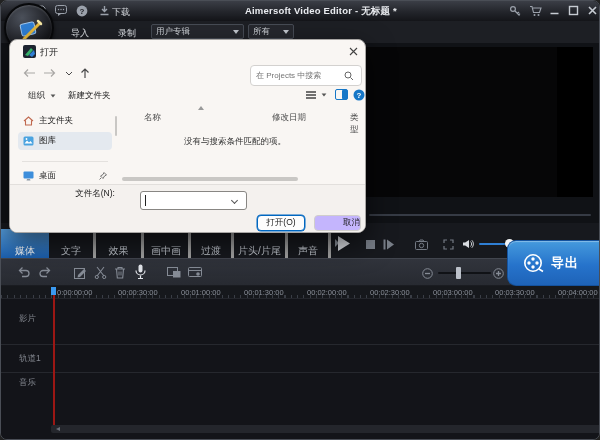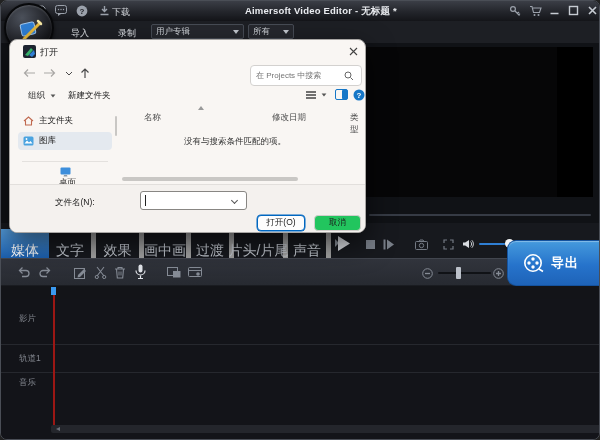--- a/index.html
+++ b/index.html
@@ -30,22 +30,22 @@
   
   .content{position:absolute;left:0;top:42px;width:100%;height:180px;background:#101216;}
   .video{position:absolute;left:66px;top:4px;width:526px;height:150px;background:#060607;}
   .video-band{position:absolute;right:0;top:0;width:36px;height:100%;background:#000;}
   .seekline{position:absolute;left:368px;top:171px;width:222px;height:2px;background:#363b45;border-radius:1px;}
   .timecode{position:absolute;right:7px;top:182px;font-size:8px;color:#7d8799;letter-spacing:.3px;}
   
   .bottombar{position:absolute;left:0;top:222px;width:100%;height:35px;background:#17191e;}
   .tabstrip{position:absolute;left:0;top:6px;width:333px;height:29px;display:flex;}
   .tab{position:relative;height:29px;display:flex;flex-direction:column;align-items:center;
-    justify-content:flex-end;padding-bottom:3px;box-sizing:border-box;color:#c3c8d0;border-right:5px solid #a3a3a3;}
-  .tab .lbl{font-size:14px;line-height:9px;margin-top:18px;white-space:nowrap;}
+    justify-content:flex-end;padding-bottom:3px;box-sizing:border-box;color:#c3c8d0;border-right:3px solid #a3a3a3;}
+  .tab .lbl{font-size:10px;line-height:9px;margin-top:18px;white-space:nowrap;}
   .tab.sel{background:linear-gradient(180deg,#57a1e2,#1b5fae);color:#fff;border-right:none;}
   .tab-more{position:absolute;left:333px;top:16px;color:#8a9099;}
   .playbar-ic{position:absolute;color:#8e949e;}
   .volume-track{position:absolute;left:478px;top:20px;width:40px;height:2px;background:#2f7fd4;border-radius:1px;}
   .volume-trail{position:absolute;left:509px;top:20px;width:12px;height:2px;background:#555b65;border-radius:1px;}
   .volume-knob{position:absolute;left:504px;top:16px;width:9px;height:9px;border-radius:50%;background:#f2f4f6;box-shadow:0 1px 2px rgba(0,0,0,.6);}
   
   .tl-toolbar{position:absolute;left:0;top:257px;width:100%;height:28px;
     background:linear-gradient(180deg,#31343c,#272a31);border-top:1px solid #42464f;border-bottom:1px solid #1a1c21;box-sizing:border-box;}
   .tl-ic{position:absolute;top:7px;color:#868c96;}
@@ -92,32 +92,32 @@
   .side-item .lbl{margin-left:5px;white-space:nowrap;}
   .side-item.sel{background:#e4e9ef;}
   .side-div{position:absolute;left:12px;top:121px;width:86px;height:1px;background:#e4e1de;}
   .vscroll{position:absolute;left:105px;top:76px;width:2px;height:20px;background:#c9c7c4;border-radius:1px;}
   .col-hdr{position:absolute;top:72px;color:#4a4a4a;}
   .sort-up{position:absolute;left:188px;top:66px;width:0;height:0;
     border-left:3px solid transparent;border-right:3px solid transparent;border-bottom:4px solid #999;}
   .empty-msg{position:absolute;left:120px;top:96px;width:210px;text-align:center;color:#333;}
   .list-hscroll{position:absolute;left:112px;top:137px;width:176px;height:4px;background:#c9c7c4;border-radius:2px;}
   .dlg-footer{position:absolute;left:0;top:144px;width:100%;height:50px;background:#f4f1ee;border-top:1px solid #e2dfdc;}
-  .fname-label{position:absolute;left:45px;top:12px;width:80px;text-align:left;}
+  .fname-label{position:absolute;left:45px;top:3px;width:80px;text-align:center;}
   .fname-input{position:absolute;left:130px;top:6px;width:107px;height:19px;background:#fff;border:1px solid #888683;
     border-radius:3px;box-sizing:border-box;display:flex;align-items:center;padding:0 4px;}
   .fname-input input{border:none;outline:none;width:86px;font-size:8.5px;background:transparent;padding:0;
     font-family:"Liberation Sans","DejaVu Sans",sans-serif;}
   .caret-line{width:1px;height:11px;background:#222;}
   .ftype{position:absolute;left:244px;top:6px;width:106px;height:19px;background:#fff;border:1px solid #888683;
     border-radius:3px;box-sizing:border-box;display:flex;align-items:center;justify-content:space-between;padding:0 5px;}
   .dlg-btn{position:absolute;top:30px;height:16px;border-radius:4px;box-sizing:border-box;
     display:flex;align-items:center;justify-content:center;font-size:8.5px;}
   .btn-open{left:247px;width:48px;background:#fdfdfd;border:1px solid #0067c0;box-shadow:0 0 0 .5px #0067c0;}
-  .btn-cancel{left:304px;width:47px;background:#22c55e;border:1px solid #d0cecb;}
+  .btn-cancel{left:304px;width:47px;background:#c4b5fd;border:1px solid #d0cecb;justify-content:flex-end;}
   svg{display:block;}
 </style>
 </head>
 <body>
 
 <div class="window">
 
   <div class="titlebar">
     <span class="tb-ic" style="left:34px;">
       <svg width="11" height="11" viewBox="0 0 11 11">
@@ -404,20 +404,32 @@
           <circle cx="10" cy="6" r="1.7" fill="#fff"></circle>
           <circle cx="6" cy="10" r="1.7" fill="#fff"></circle>
           <circle cx="14" cy="10" r="1.7" fill="#fff"></circle>
           <circle cx="10" cy="14" r="1.7" fill="#fff"></circle>
           <path d="M16 16l4 2.5" stroke="#fff" stroke-width="1.6"></path>
         </svg>
     </span>
     <span class="lbl">导出</span>
   </div>
 
+  <div class="ruler">
+    <span class="rlabel" style="left:56px;">0:00:00:00</span>
+    <span class="rlabel" style="left:117px;">00:00:30:00</span>
+    <span class="rlabel" style="left:180px;">00:01:00:00</span>
+    <span class="rlabel" style="left:243px;">00:01:30:00</span>
+    <span class="rlabel" style="left:306px;">00:02:00:00</span>
+    <span class="rlabel" style="left:369px;">00:02:30:00</span>
+    <span class="rlabel" style="left:432px;">00:03:00:00</span>
+    <span class="rlabel" style="left:494px;">00:03:30:00</span>
+    <span class="rlabel" style="left:557px;">00:04:00:00</span>
+    <div class="tick"></div>
+  </div>
 
   <div class="tracks">
     <span class="track-label" style="top:14px;">影片</span>
     <div class="trow-div" style="top:45px;"></div>
     <span class="track-label" style="top:54px;">轨道1</span>
     <div class="trow-div" style="top:73px;"></div>
     <span class="track-label" style="top:78px;">音乐</span>
     <div class="hscroll">
       <span class="arr"></span>
     </div>
@@ -514,21 +526,21 @@
       <span>
         <svg width="11" height="10" viewBox="0 0 11 10">
             <rect x="0.5" y="0.5" width="10" height="9" rx="1.5" fill="#4aa3e0"></rect>
             <path d="M1.5 7.5l2.5-3 2 2 1.5-1.5 2 2.5z" fill="#fff"></path>
             <circle cx="3.5" cy="3" r="0.9" fill="#fff"></circle>
           </svg>
       </span>
       <span class="lbl">图库</span>
     </div>
     <div class="side-div"></div>
-    <div class="side-item" style="top:127px;flex-direction:column;">
+    <div class="side-item" style="top:127px;">
       <span>
         <svg width="11" height="10" viewBox="0 0 11 10">
             <rect x="0.5" y="0.5" width="10" height="7" rx="1" fill="#3d8edb"></rect>
             <path d="M4 8h3l.5 1.5h-4z" fill="#8c98a5"></path>
           </svg>
       </span>
       <span class="lbl">桌面</span>
       <span style="margin-left:auto;">
         <svg width="8" height="8" viewBox="0 0 8 8">
             <path d="M5 0.5L7.5 3 5.5 4 4 6.5 1.5 4 4 2.5z" fill="none" stroke="#666" stroke-width="0.9"></path>

